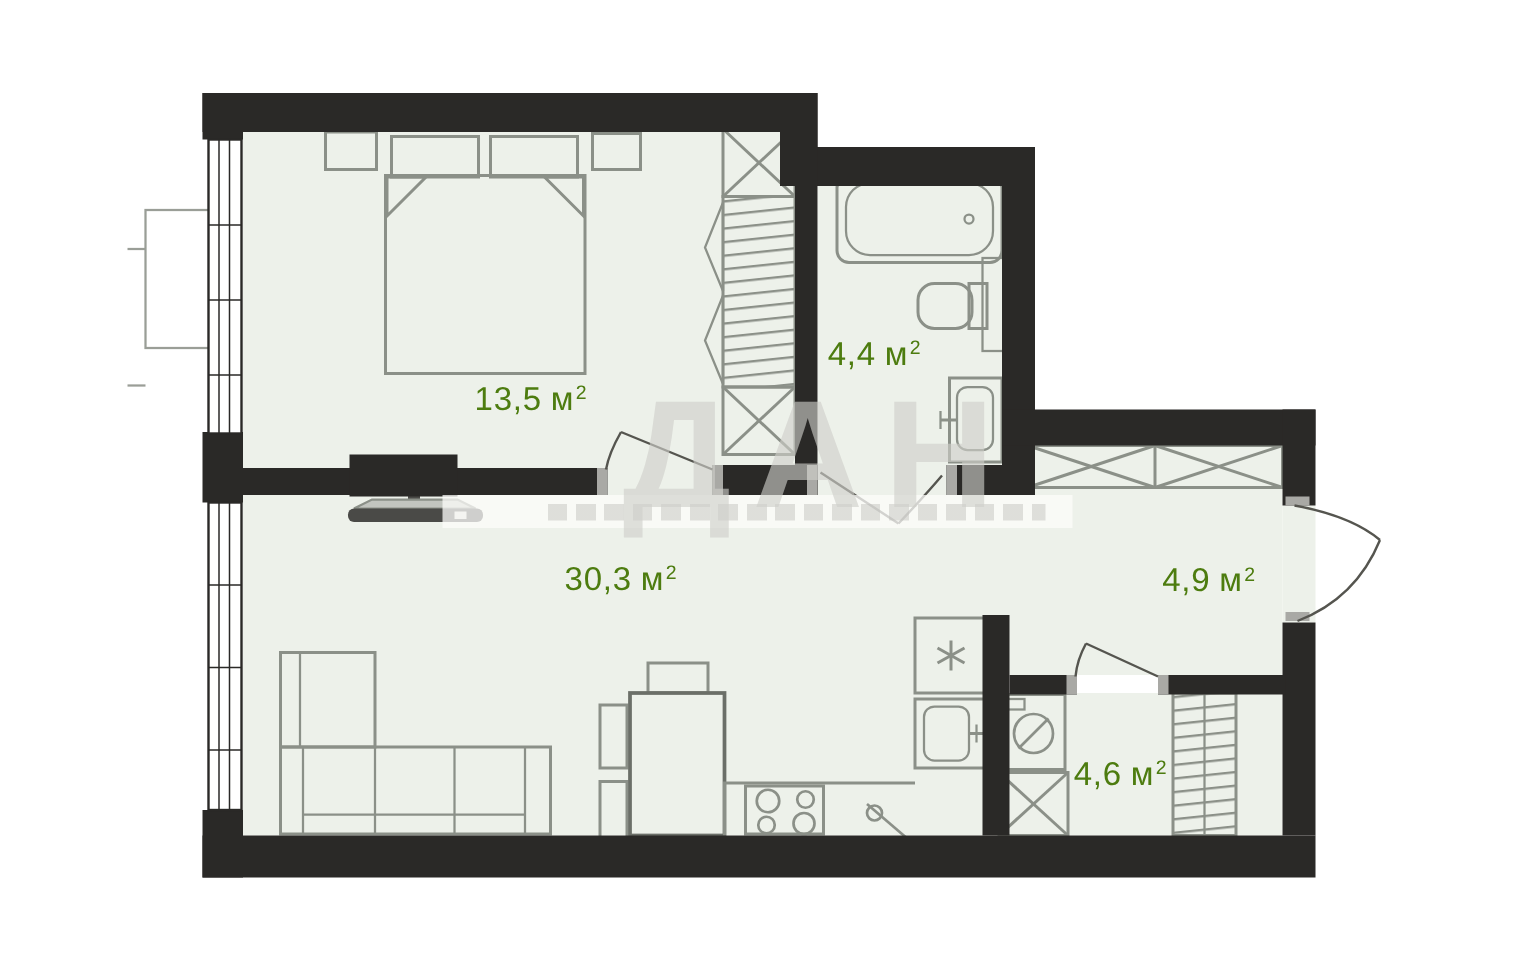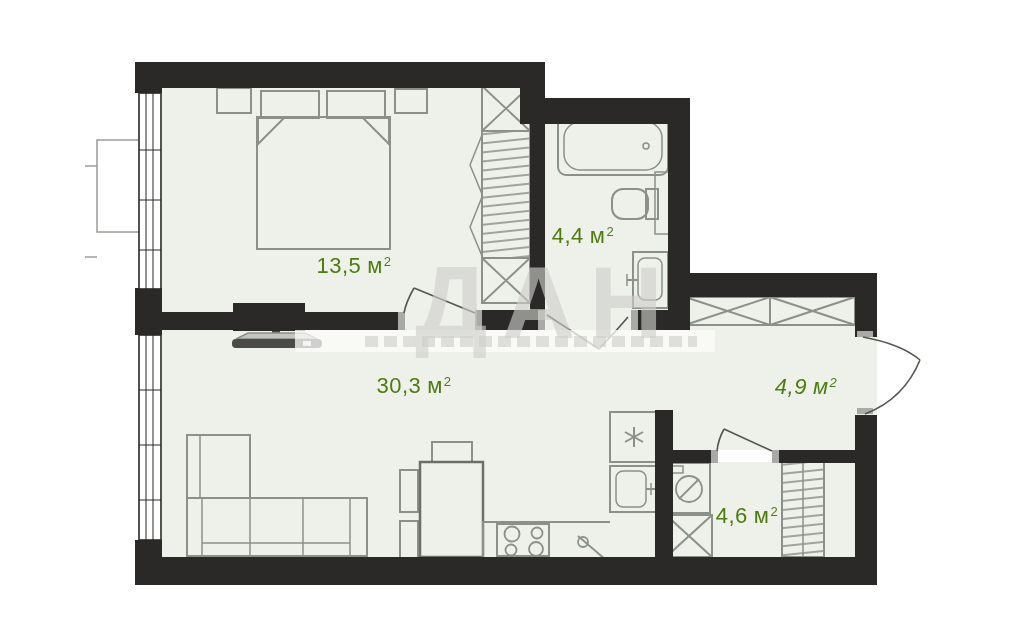--- a/index.html
+++ b/index.html
@@ -208,20 +208,20 @@
 
 <div class="area-label" style="left:330px;top:266px;margin-left:24px;">
   <span>13,5</span><span class="u">м</span><sup>2</sup>
 </div>
 <div class="area-label" style="left:583px;top:236px;">
   <span>4,4</span><span class="u">м</span><sup>2</sup>
 </div>
 <div class="area-label" style="left:414px;top:386px;">
   <span>30,3</span><span class="u">м</span><sup>2</sup>
 </div>
-<div class="area-label" style="left:806px;top:387px;font-style:italic;">
+<div class="area-label" style="left:806px;top:387px;">
   <span>4,9</span><span class="u">м</span><sup>2</sup>
 </div>
 <div class="area-label" style="left:747px;top:516px;">
   <span>4,6</span><span class="u">м</span><sup>2</sup>
 </div>
 
 </div>
 
 </body></html>

